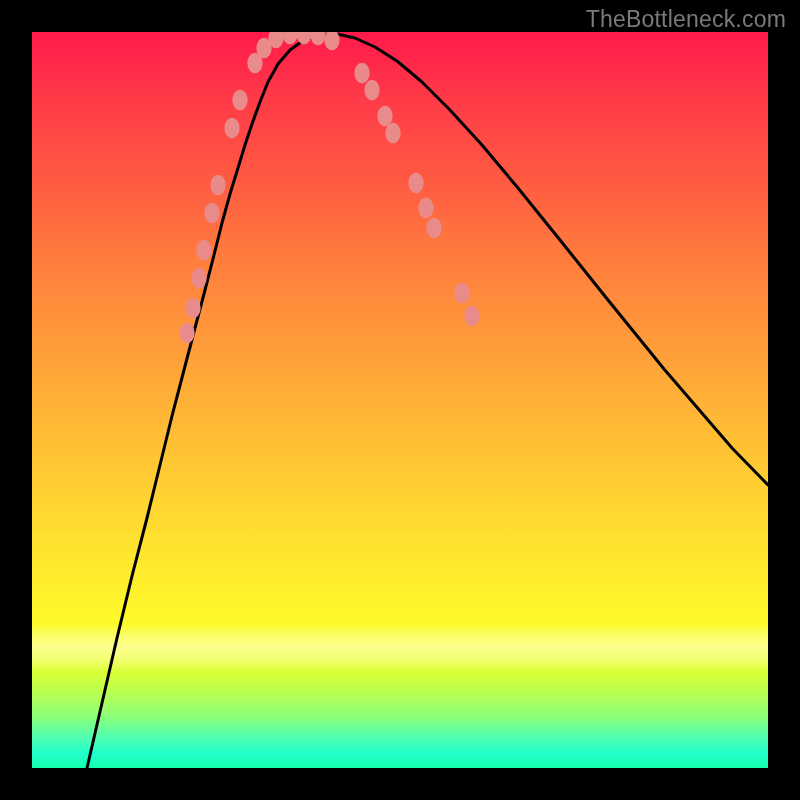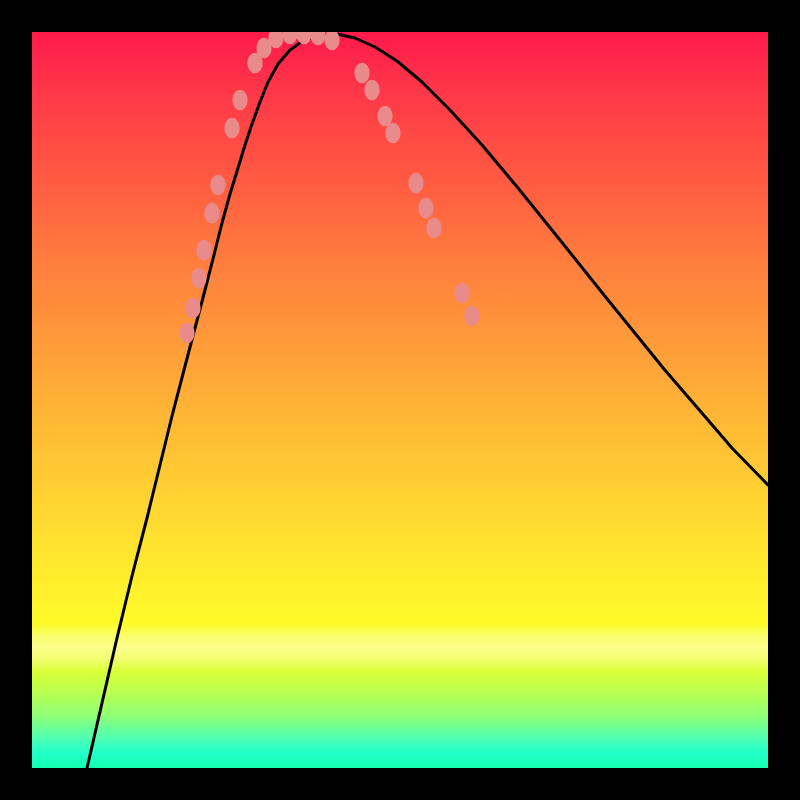--- a/index.html
+++ b/index.html
@@ -79,20 +79,21 @@
     position: absolute;
     inset: 0;
     width: 100%;
     height: 100%;
   }
 </style>
 </head>
 <body>
 
 <div class="stage">
+  <div class="watermark">TheBottleneck.com</div>
 
   <div class="plot-area">
     <div class="gradient"></div>
     <div class="band"></div>
 
     <svg class="overlay" viewBox="0 0 736 736" preserveAspectRatio="none">
       <path id="curve-path" fill="none" stroke="#000000" stroke-width="3" stroke-linecap="round" stroke-linejoin="round" d="M55 736 L70 671 L85 606 L100 544 L115 486 L128 433 L140 384 L152 338 L163 296 L173 258 L182 223 L190 191 L198 162 L206 136 L213 113 L220 92 L228 70 L236 50 L246 32 L258 18 L272 8 L288 3 L305 2 L323 6 L343 15 L365 29 L390 50 L418 78 L450 113 L486 156 L528 208 L576 268 L632 337 L700 416 L736 453"></path>
       <g id="markers">
           <ellipse cx="155" cy="301" rx="7.6499999999999995" ry="10.35" fill="#e98b8b"></ellipse>
           <ellipse cx="161" cy="276" rx="7.6499999999999995" ry="10.35" fill="#e98b8b"></ellipse>

